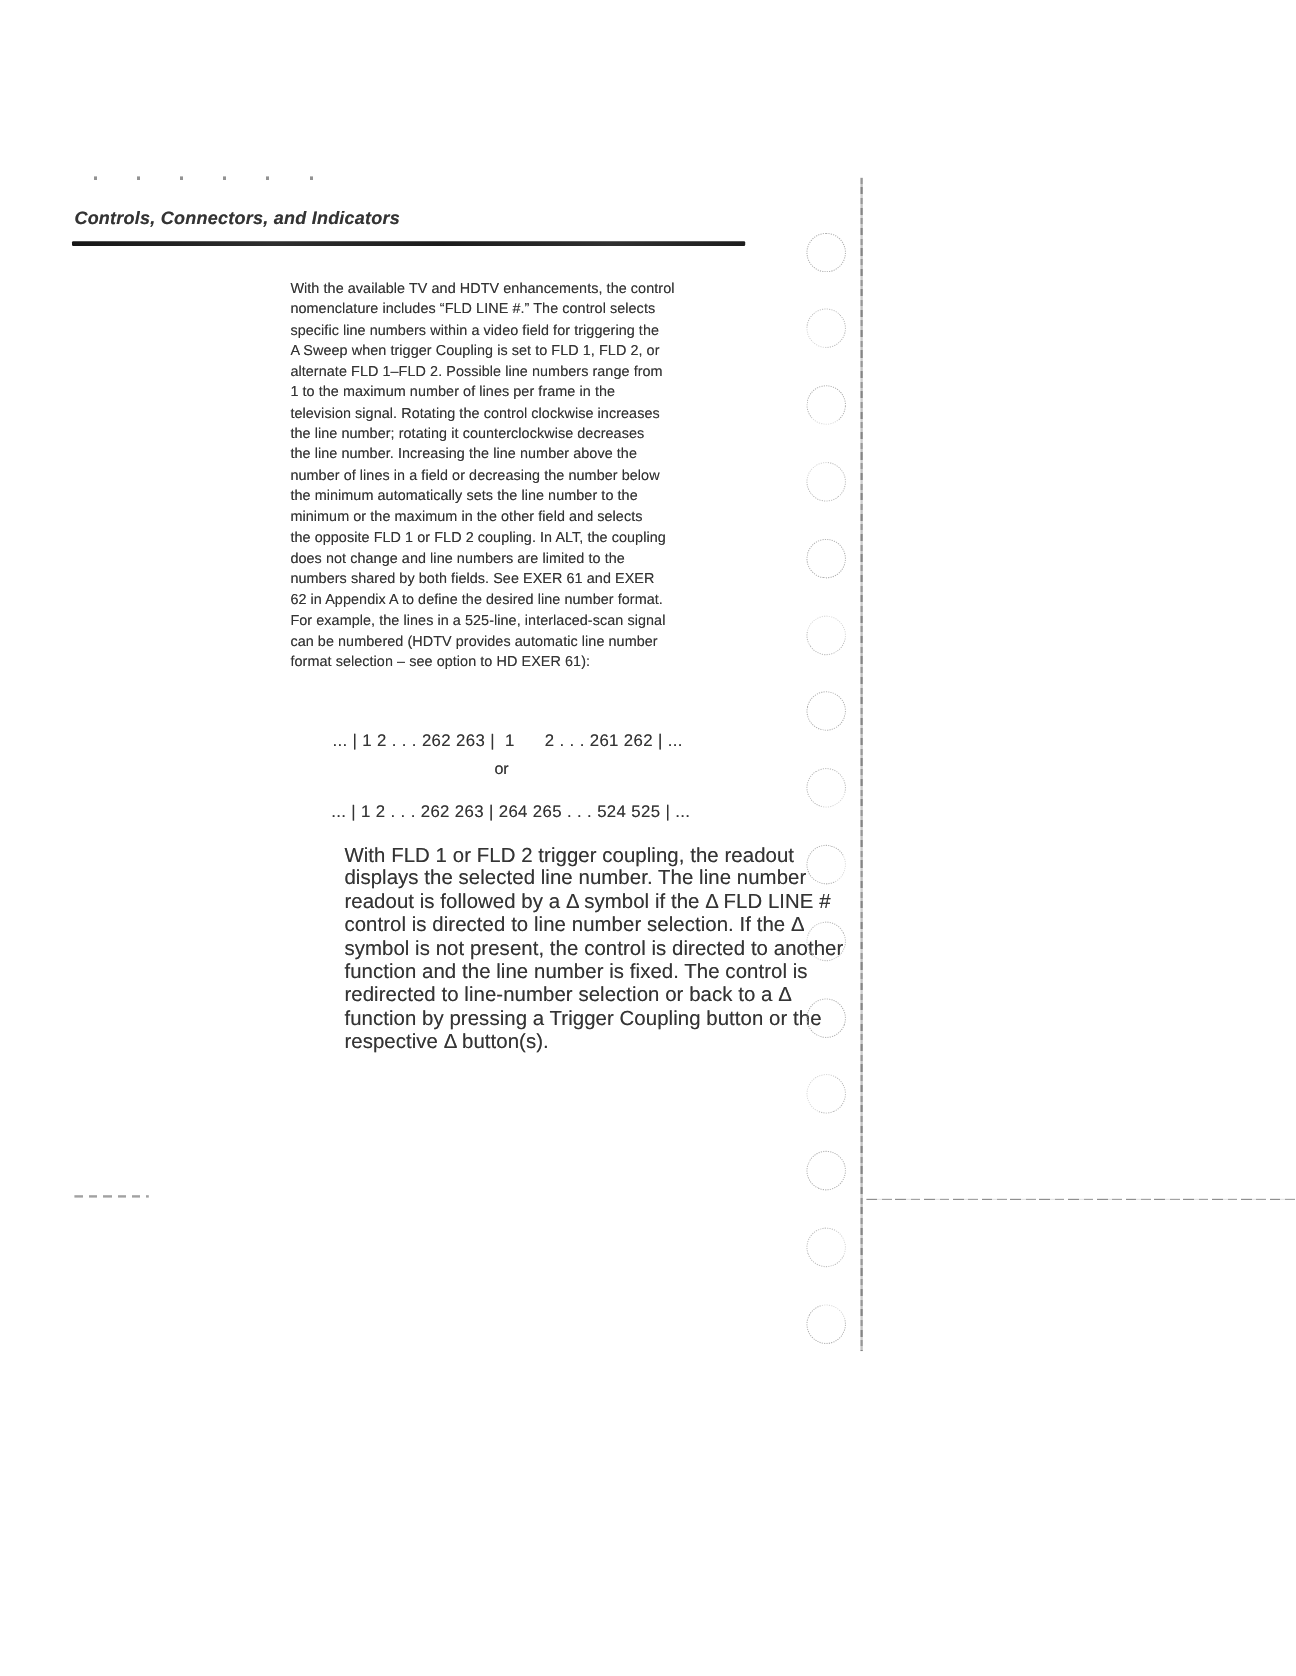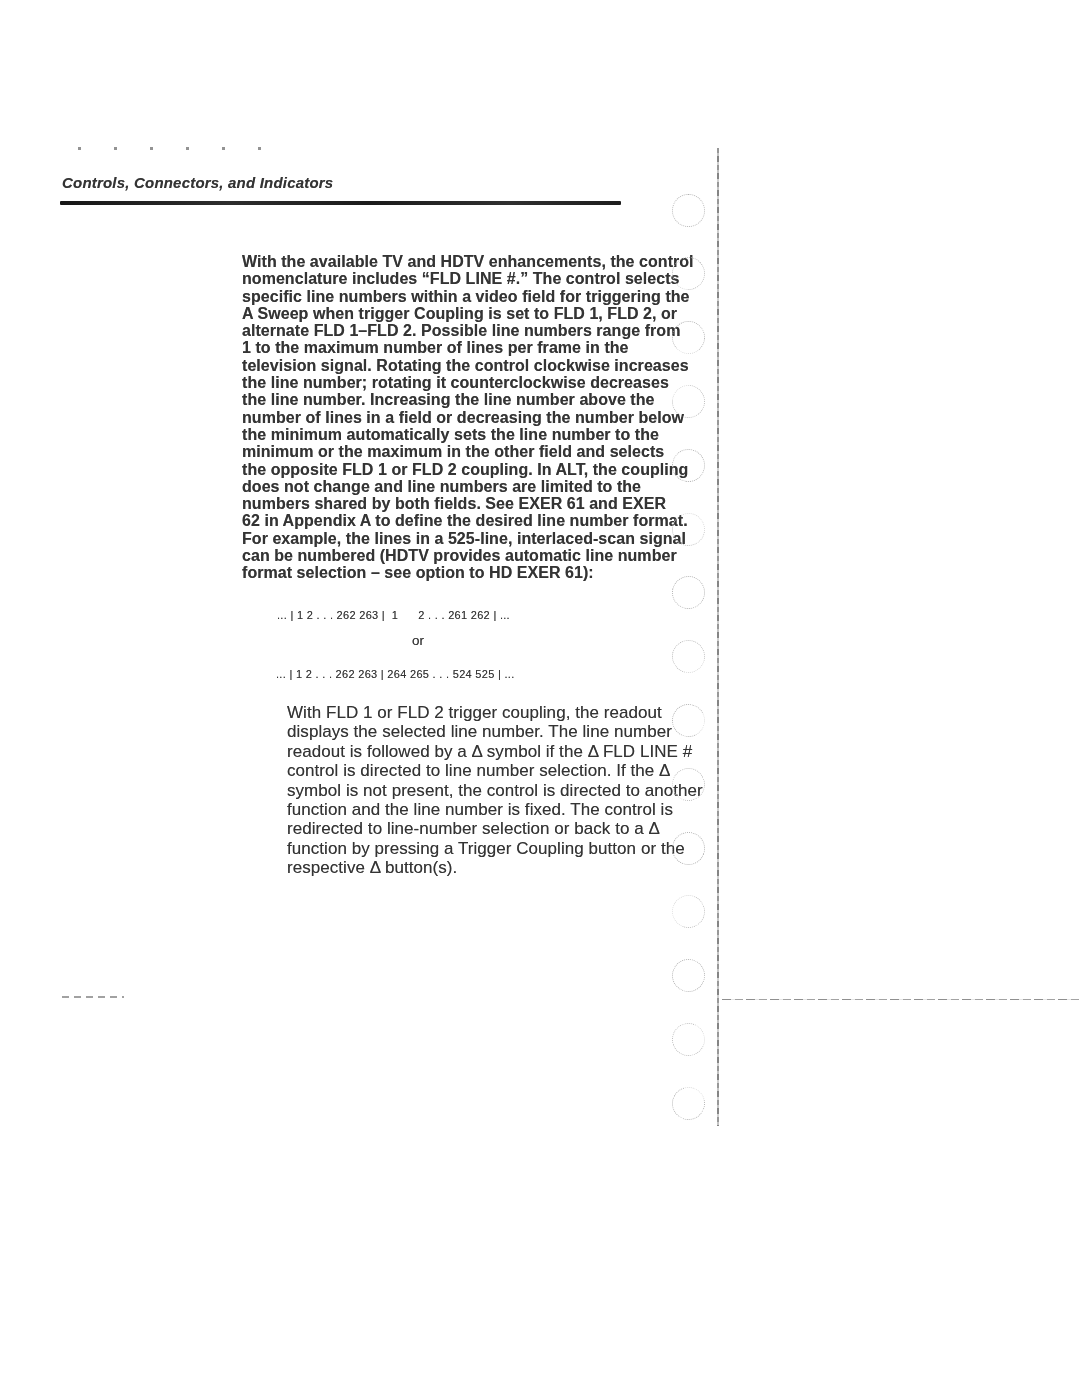--- a/index.html
+++ b/index.html
@@ -22,27 +22,26 @@
     letter-spacing:0.2px;
     white-space:pre;
   }
   .header-rule {
     position:absolute; left:60px; top:201px;
     width:561px; height:3.5px;
     background:linear-gradient(to right,#161616,#2e2e2e 30%,#1b1b1b 55%,#303030 80%,#1d1d1d);
     border-radius:1px;
   }
   .p1 {
-    position:absolute; left:242px; top:253px;
-    font-size:16px; line-height:17.3px;
+    position:absolute; left:242px; top:232px;
+    font-size:12px; line-height:17.3px;
     letter-spacing:0.05px;
     white-space:pre;
-    font-weight:bold;
   }
-  .diagram { position:absolute; font-size:11px; white-space:pre; letter-spacing:0.3px; }
+  .diagram { position:absolute; font-size:14px; white-space:pre; letter-spacing:0.3px; }
   .d1 { left:277px; top:609px; }
   .or { position:absolute; left:412px; top:633px; font-size:13.4px; }
   .d2 { left:276px; top:668px; }
   .p2 {
     position:absolute; left:243px; top:703px;
     font-size:17px; line-height:19.4px;
     letter-spacing:0.05px;
     white-space:pre;
     margin-left:44px;
   }

